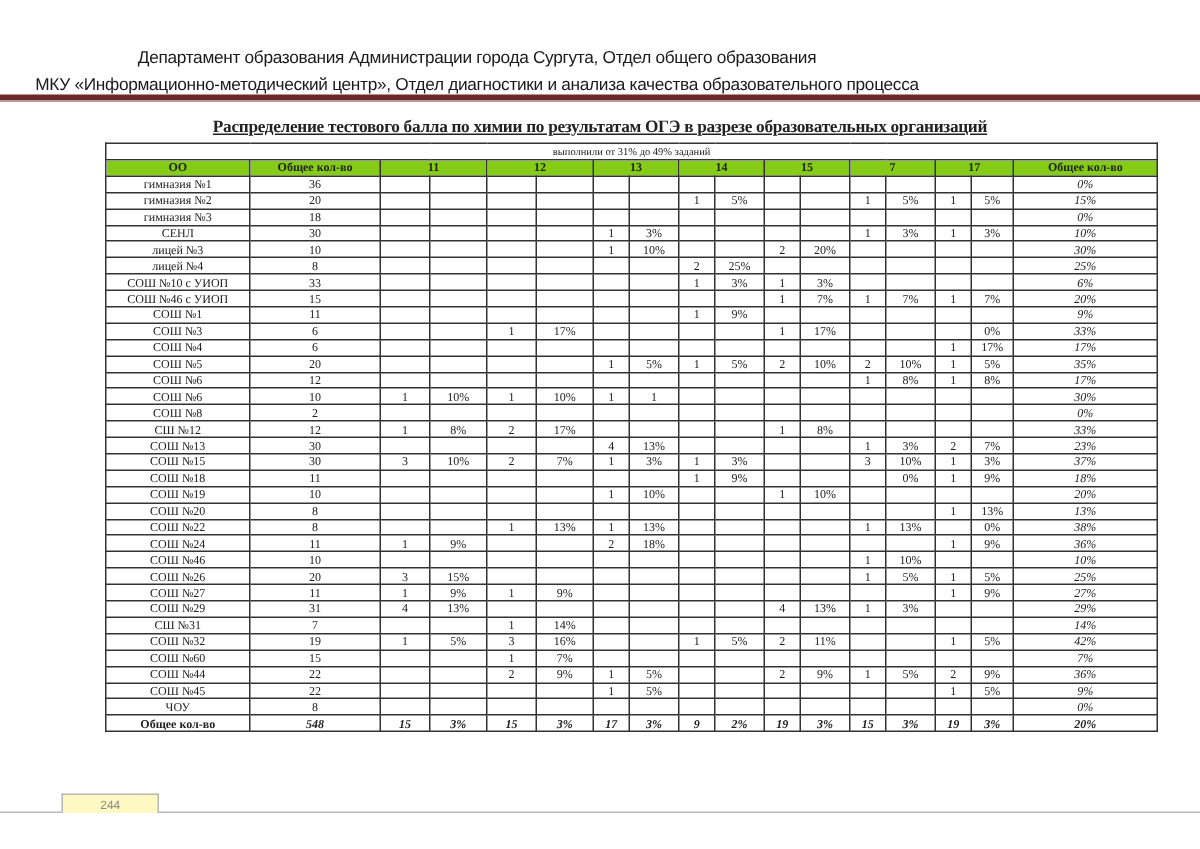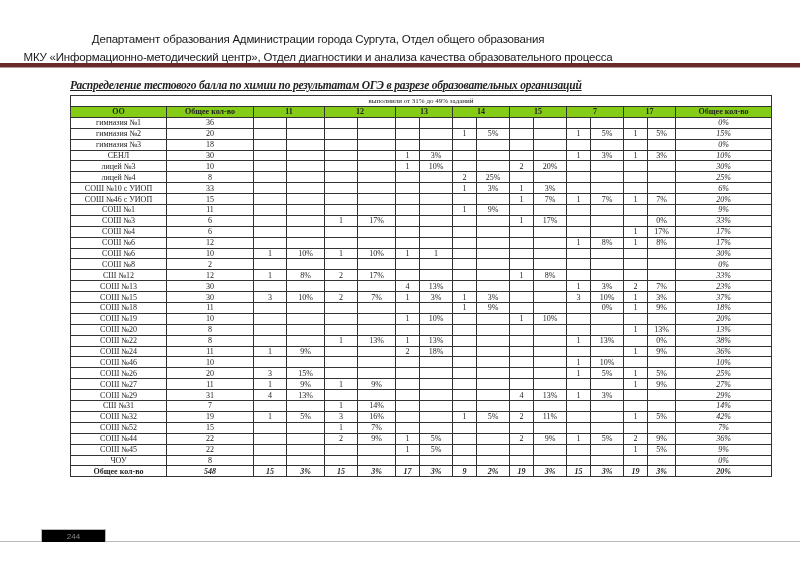--- a/index.html
+++ b/index.html
@@ -2,30 +2,30 @@
 <html><head>
 <meta charset="utf-8">
 <style>
   html, body { margin: 0; padding: 0; background: #ffffff; }
   body { width: 800px; height: 566px; position: relative; overflow: hidden; font-family: "Liberation Serif", serif; color: #222; }
   .hdr-line { position: absolute; left: 0; width: 636px; text-align: center; font-family: "Liberation Sans Narrow", "Liberation Sans", sans-serif; font-size: 11.5px; letter-spacing: -0.2px; color: #1a1a1a; }
   .hdr1 { top: 33px; }
   .hdr2 { top: 51px; }
   .hdr-bar { position: absolute; top: 63px; left: 0; width: 800px; height: 4px; background: #6b2a2a; }
   .hdr-bar-thin { position: absolute; top: 67px; left: 0; width: 800px; height: 1px; background: #b89a9a; }
-  .title { position: absolute; top: 79px; left: 70px; width: 660px; text-align: left; font-style: italic; font-weight: bold; font-size: 11.5px; text-decoration: underline; letter-spacing: -0.2px; }
+  .title { position: absolute; top: 79px; left: 70px; width: 660px; text-align: center; font-weight: bold; font-size: 11.5px; text-decoration: underline; letter-spacing: -0.2px; }
   table { position: absolute; top: 95px; left: 70px; width: 661px; border-collapse: collapse; table-layout: fixed; font-size: 8px; border-radius: 21px; }
   td, th { border: 1px solid #333; padding: 0; height: 9.9px; line-height: 9px; text-align: center; white-space: nowrap; overflow: hidden; }
   .caption-row td { font-size: 7px; height: 10px; }
   th { background: #84cc16; font-weight: bold; font-size: 8px; }
   td.pct-total { font-style: italic; }
   tr.total td { font-weight: bold; font-style: italic; }
   tr.total td:first-child { font-style: normal; }
   .footer-line { position: absolute; top: 541px; left: 0; width: 800px; height: 1px; background: #b8b8b8; }
-  .page-tab { position: absolute; top: 529px; left: 41px; width: 63px; height: 12px; border: 1px solid #b8b8b8; border-bottom: none; background: #000000; text-align: center; font-family: "Liberation Sans", sans-serif; font-size: 8px; line-height: 13px; color: #888; }
+  .page-tab { position: absolute; top: 529px; left: 41px; width: 63px; height: 12px; border: 1px solid #b8b8b8; border-bottom: none; background: #fef9c3; text-align: center; font-family: "Liberation Sans", sans-serif; font-size: 8px; line-height: 13px; color: #888; }
 </style>
 </head>
 <body>
 
 <div class="hdr-line hdr1">Департамент образования Администрации города Сургута, Отдел общего образования</div>
 <div class="hdr-line hdr2">МКУ «Информационно-методический центр», Отдел диагностики и анализа качества образовательного процесса</div>
 <div class="hdr-bar"></div>
 <div class="hdr-bar-thin"></div>
 
 <div class="title">Распределение тестового балла по химии по результатам ОГЭ в разрезе образовательных организаций</div>
@@ -271,20 +271,39 @@
         <td></td>
         <td></td>
         <td></td>
         <td></td>
         <td></td>
         <td>1</td>
         <td>17%</td>
         <td class="pct-total">17%</td>
       </tr>
       <tr>
+        <td>СОШ №5</td>
+        <td>20</td>
+        <td></td>
+        <td></td>
+        <td></td>
+        <td></td>
+        <td>1</td>
+        <td>5%</td>
+        <td>1</td>
+        <td>5%</td>
+        <td>2</td>
+        <td>10%</td>
+        <td>2</td>
+        <td>10%</td>
+        <td>1</td>
+        <td>5%</td>
+        <td class="pct-total">35%</td>
+      </tr>
+      <tr>
         <td>СОШ №6</td>
         <td>12</td>
         <td></td>
         <td></td>
         <td></td>
         <td></td>
         <td></td>
         <td></td>
         <td></td>
         <td></td>
@@ -594,21 +613,21 @@
         <td>5%</td>
         <td>2</td>
         <td>11%</td>
         <td></td>
         <td></td>
         <td>1</td>
         <td>5%</td>
         <td class="pct-total">42%</td>
       </tr>
       <tr>
-        <td>СОШ №52</td>
+        <td>СОШ №60</td>
         <td>15</td>
         <td></td>
         <td></td>
         <td>1</td>
         <td>7%</td>
         <td></td>
         <td></td>
         <td></td>
         <td></td>
         <td></td>

